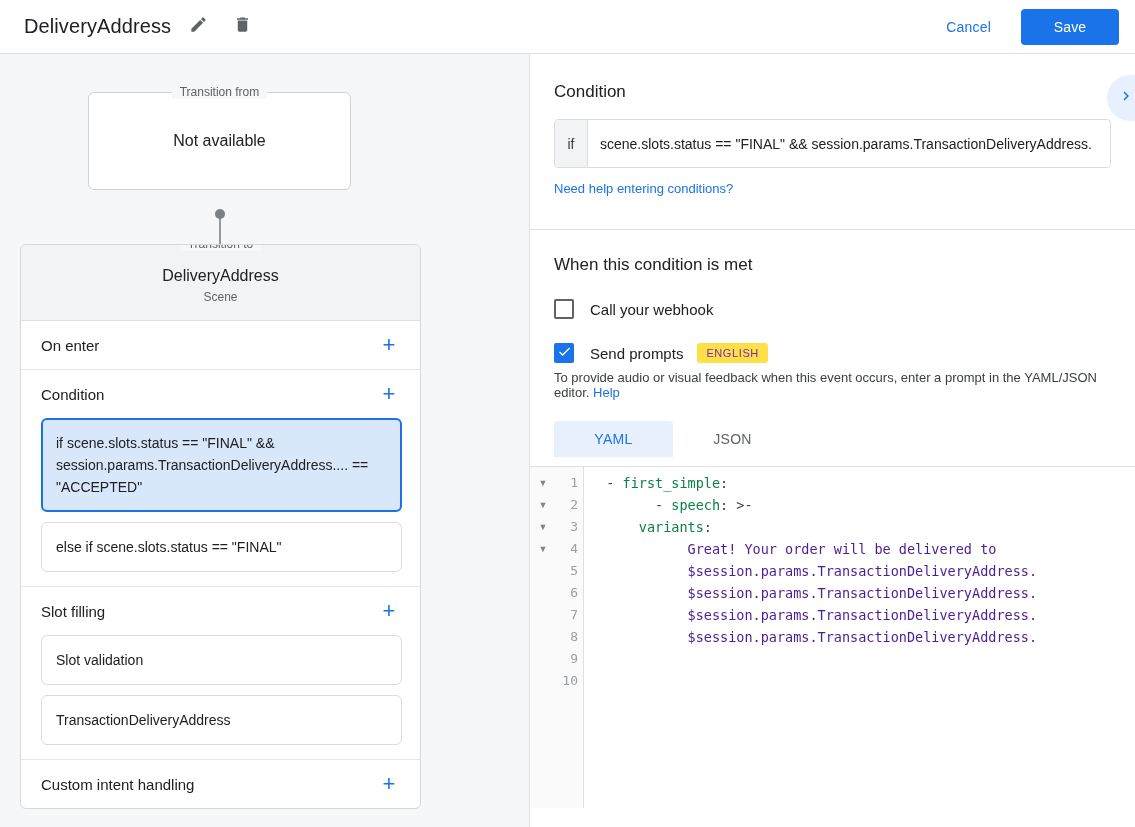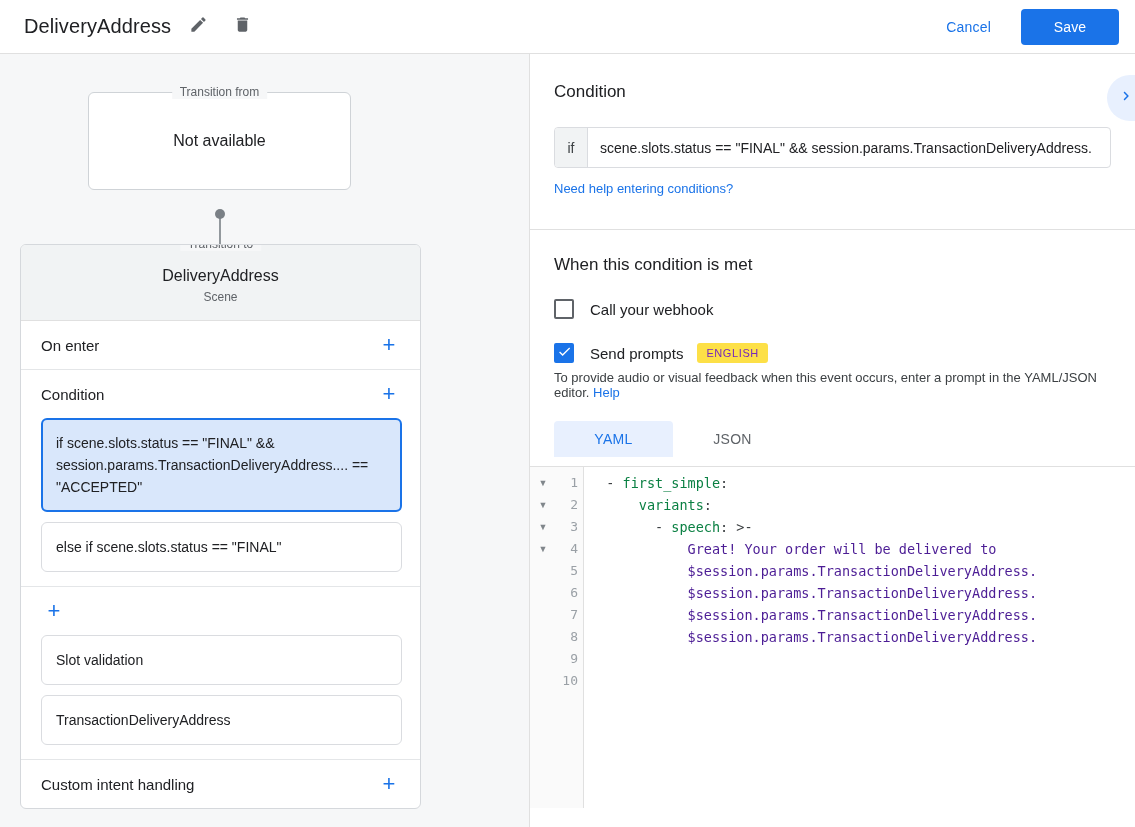--- a/index.html
+++ b/index.html
@@ -162,24 +162,24 @@
   
   .rp-section { padding: 0 24px; }
   .rp-condition {
     padding-top: 28px; padding-bottom: 32px;
     border-bottom: 1px solid #e0e0e0;
     position: relative;
   }
   .rp-heading { font-size: 17px; color: #202124; }
   .cond-input-row {
     display: flex;
-    margin-top: 25px;
+    margin-top: 17px;
     border: 1px solid #dadce0;
     border-radius: 4px;
-    height: 41px;
+    height: 49px;
     overflow: hidden;
     background: #fff;
   }
   .cond-if {
     width: 33px;
     background: #f1f3f4;
     border-right: 1px solid #dadce0;
     display: flex; align-items: center; justify-content: center;
     font-size: 14px; color: #3c4043;
     flex: none;
@@ -383,20 +383,21 @@
           <div class="plus-btn">+</div>
         </div>
         <div class="section-body">
           <div class="chip selected">if scene.slots.status == "FINAL" &amp;&amp; session.params.TransactionDeliveryAddress.... == "ACCEPTED"</div>
           <div class="chip">else if scene.slots.status == "FINAL"</div>
         </div>
       </div>
 
       <div class="section">
         <div class="section-header">
+          <div class="section-title">Slot filling</div>
           <div class="plus-btn">+</div>
         </div>
         <div class="section-body">
           <div class="chip">Slot validation</div>
           <div class="chip">TransactionDeliveryAddress</div>
         </div>
       </div>
 
       <div class="section">
         <div class="section-header">
@@ -480,22 +481,22 @@
           <div class="lineno">4</div>
           <div class="lineno">5</div>
           <div class="lineno">6</div>
           <div class="lineno">7</div>
           <div class="lineno">8</div>
           <div class="lineno">9</div>
           <div class="lineno">10</div>
         </div>
       <div class="code-area" id="code-area">
           <div class="code-line"><span class="tok-punct">  - </span><span class="tok-key">first_simple</span><span class="tok-punct">:</span></div>
+          <div class="code-line"><span class="tok-punct">        - </span><span class="tok-key">speech</span><span class="tok-punct">: &gt;-</span></div>
           <div class="code-line"><span class="tok-punct">      </span><span class="tok-key">variants</span><span class="tok-punct">:</span></div>
-          <div class="code-line"><span class="tok-punct">        - </span><span class="tok-key">speech</span><span class="tok-punct">: &gt;-</span></div>
           <div class="code-line"><span class="tok-plain">            Great! Your order will be delivered to</span></div>
           <div class="code-line"><span class="tok-plain">            $session.params.TransactionDeliveryAddress.</span></div>
           <div class="code-line"><span class="tok-plain">            $session.params.TransactionDeliveryAddress.</span></div>
           <div class="code-line"><span class="tok-plain">            $session.params.TransactionDeliveryAddress.</span></div>
           <div class="code-line"><span class="tok-plain">            $session.params.TransactionDeliveryAddress.</span></div>
           <div class="code-line">&nbsp;</div>
         </div>
     </div>
 
   </div>

